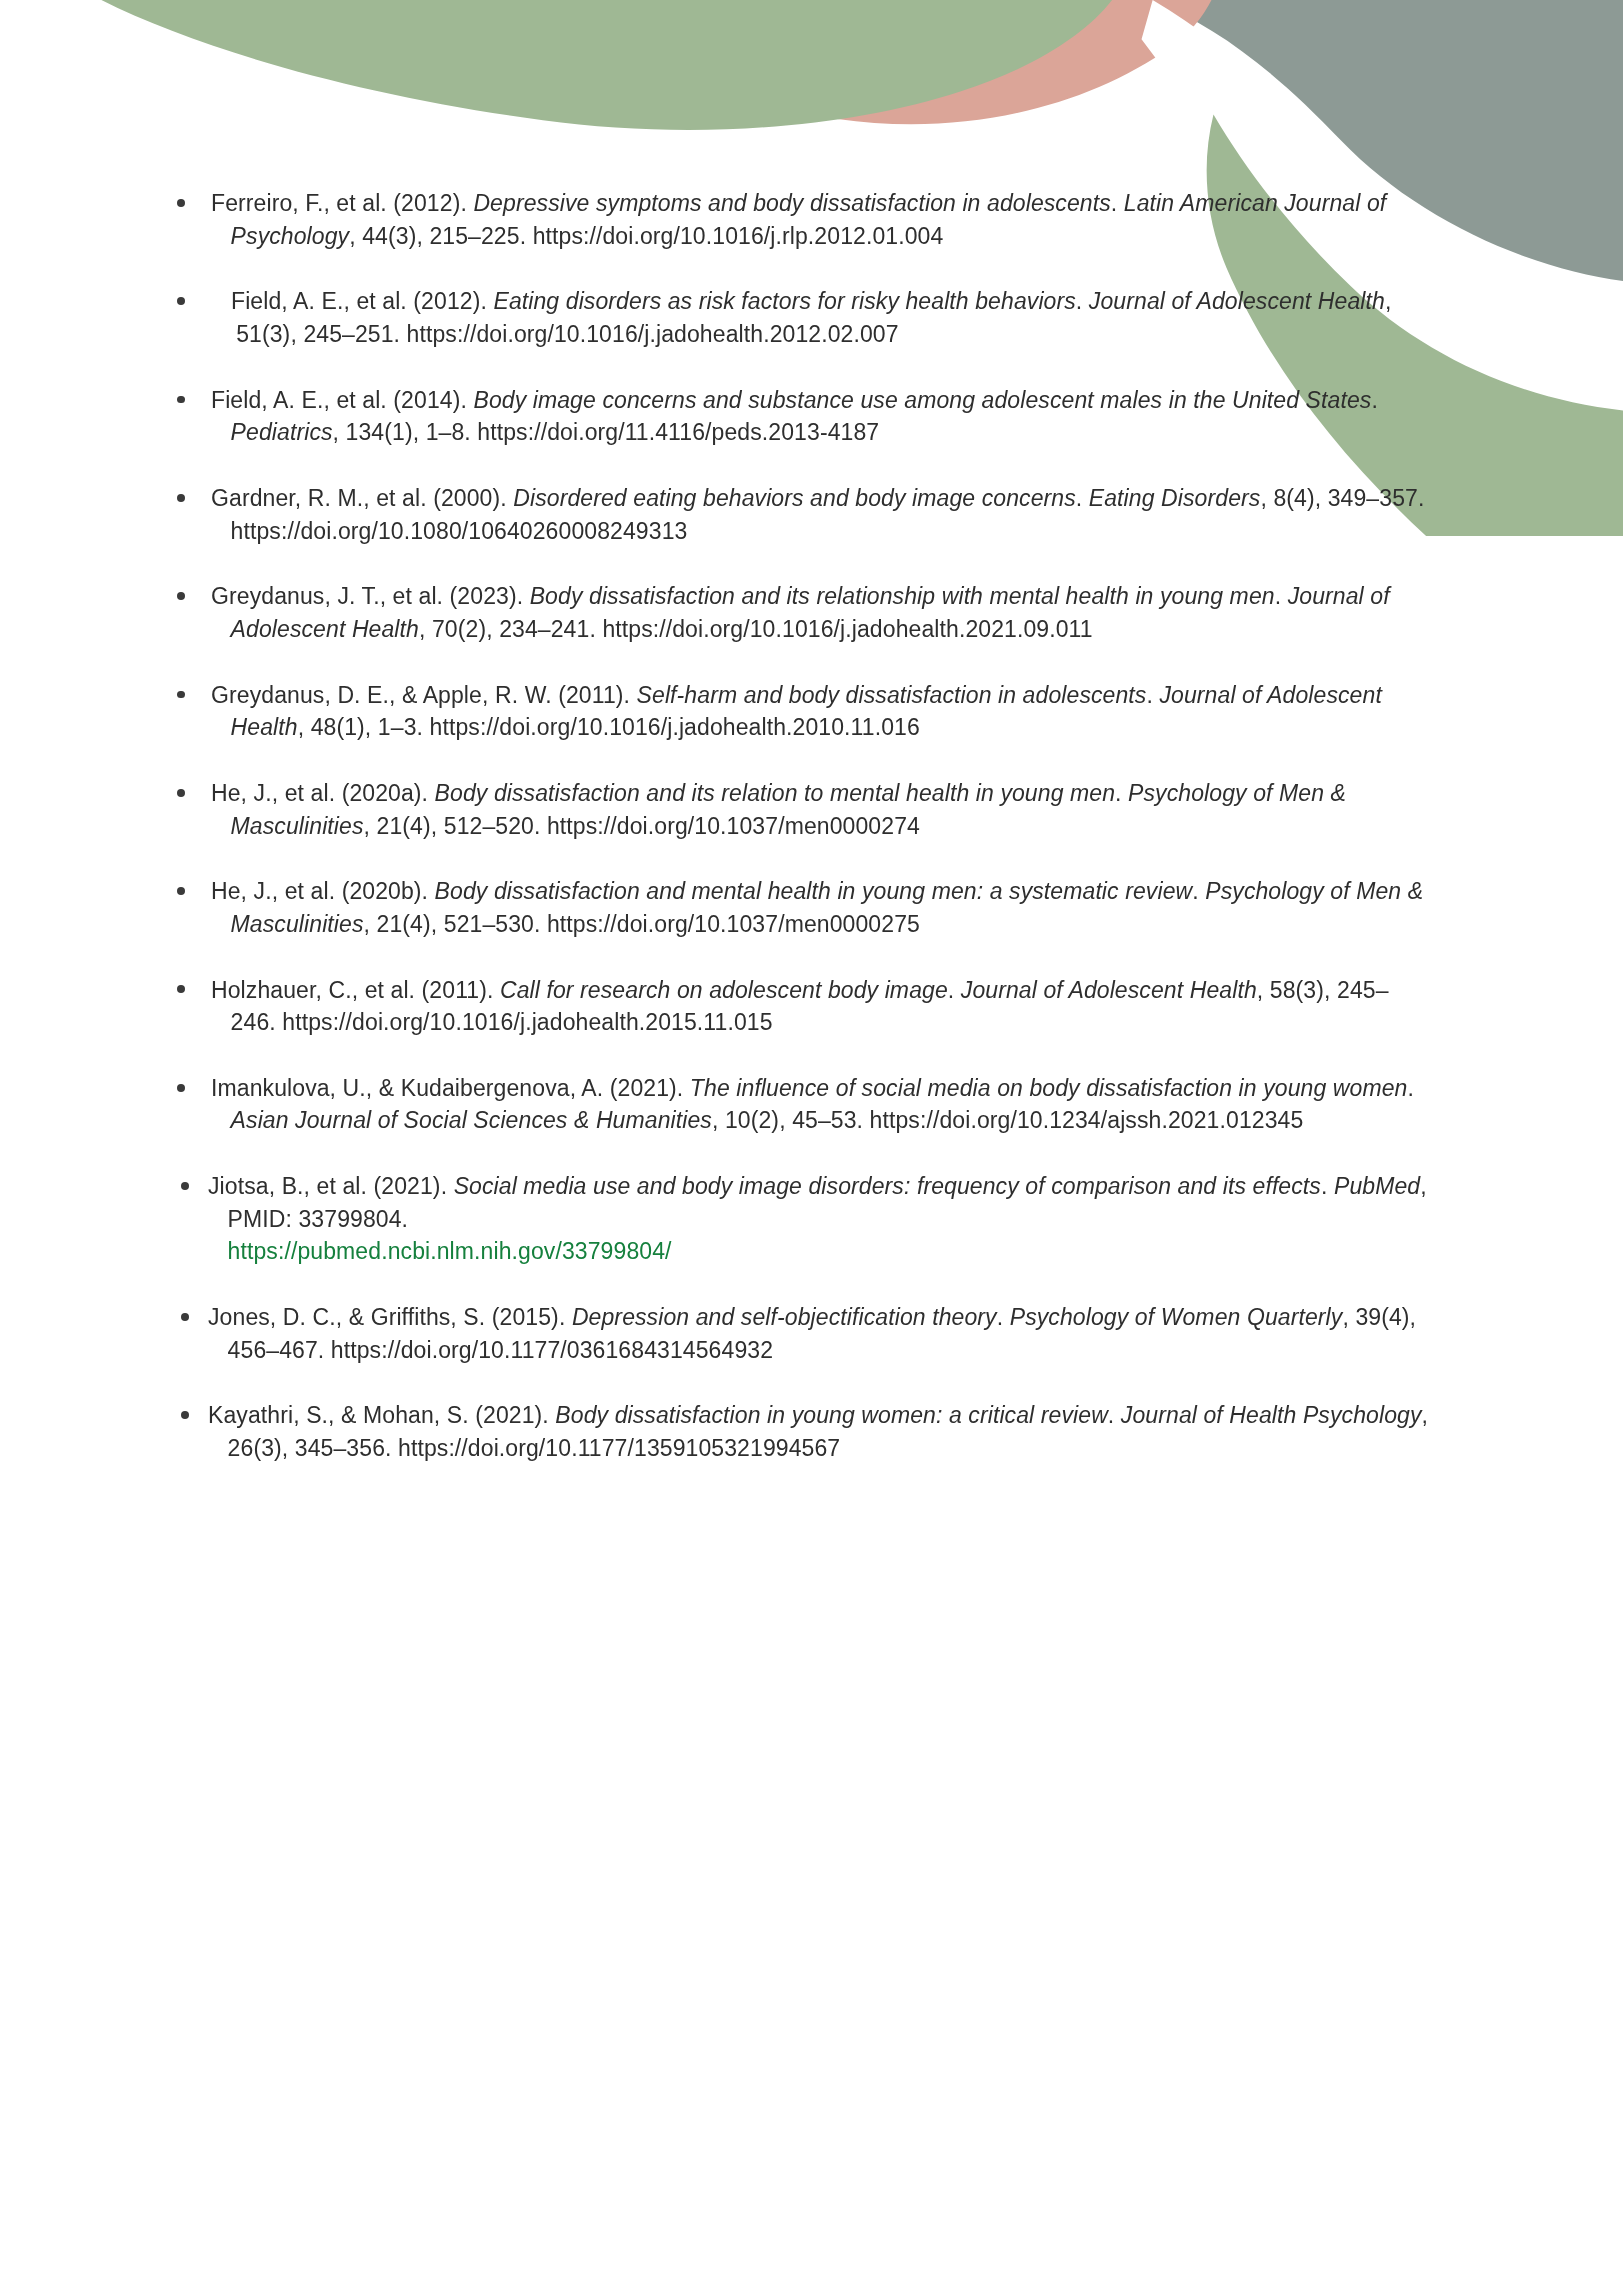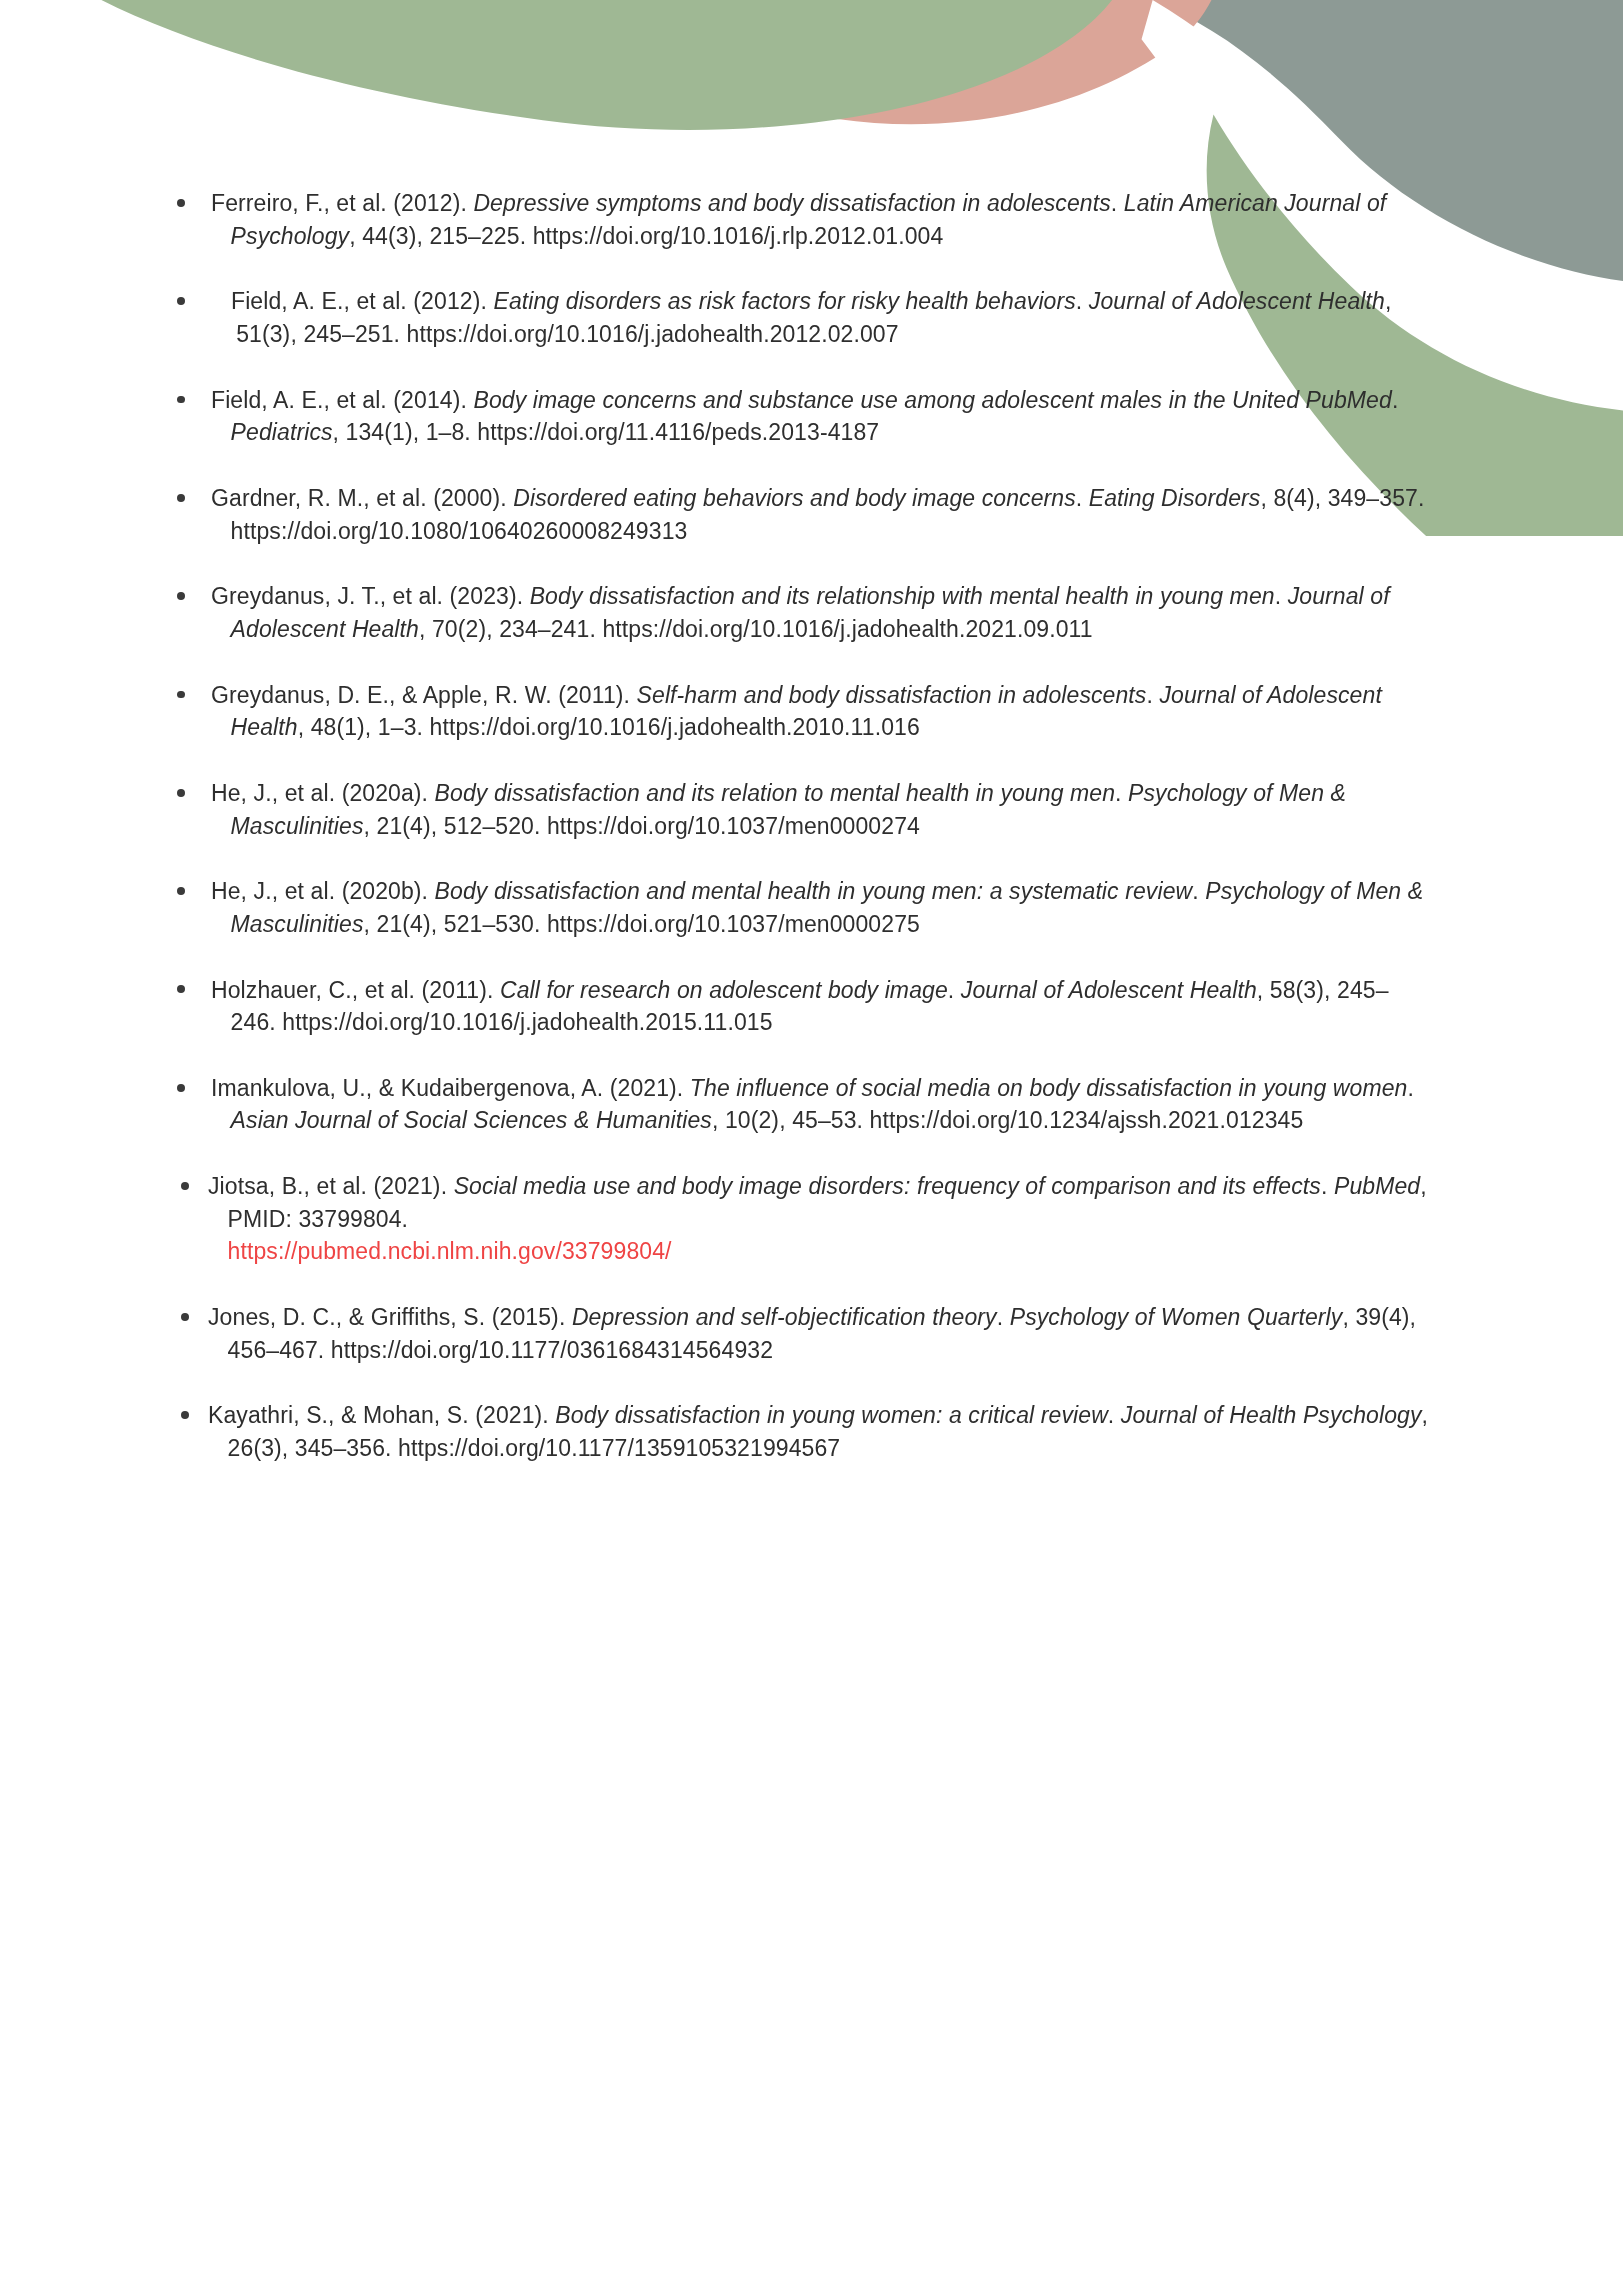--- a/index.html
+++ b/index.html
@@ -74,21 +74,21 @@
     padding-left: 19.6px;
   }
   .ref-item.indent-extra .ref-body {
     text-indent: -5.2px;
     padding-left: 5.2px;
   }
   .ref-body em {
     font-style: italic;
   }
   .ref-body .link {
-    color: #ef4444;
+    color: #15803d;
     white-space: nowrap;
   }
   .ref-body .nb {
     white-space: nowrap;
   }
 
   
   .logo {
     position: absolute;
     left: 1464px;
@@ -138,21 +138,21 @@
         <em>Journal of Adolescent Health</em>,
         <span>51(3),</span>
         <span>245–251.</span>
         <span class="nb">https://doi.org/10.1016/j.jadohealth.2012.02.007</span></span>
     </div>
 
     <div class="ref-item">
       <span class="bullet"></span>
       <span class="ref-body"><span>Field, A. E., et al.</span>
         <span>(2014).</span>
-        <em>Body image concerns and substance use among adolescent males in the United PubMed</em>.
+        <em>Body image concerns and substance use among adolescent males in the United States</em>.
         <em>Pediatrics</em>,
         <span>134(1),</span>
         <span>1–8.</span>
         <span class="nb">https://doi.org/11.4116/peds.2013-4187</span></span>
     </div>
 
     <div class="ref-item">
       <span class="bullet"></span>
       <span class="ref-body"><span>Gardner, R. M., et al.</span>
         <span>(2000).</span>

